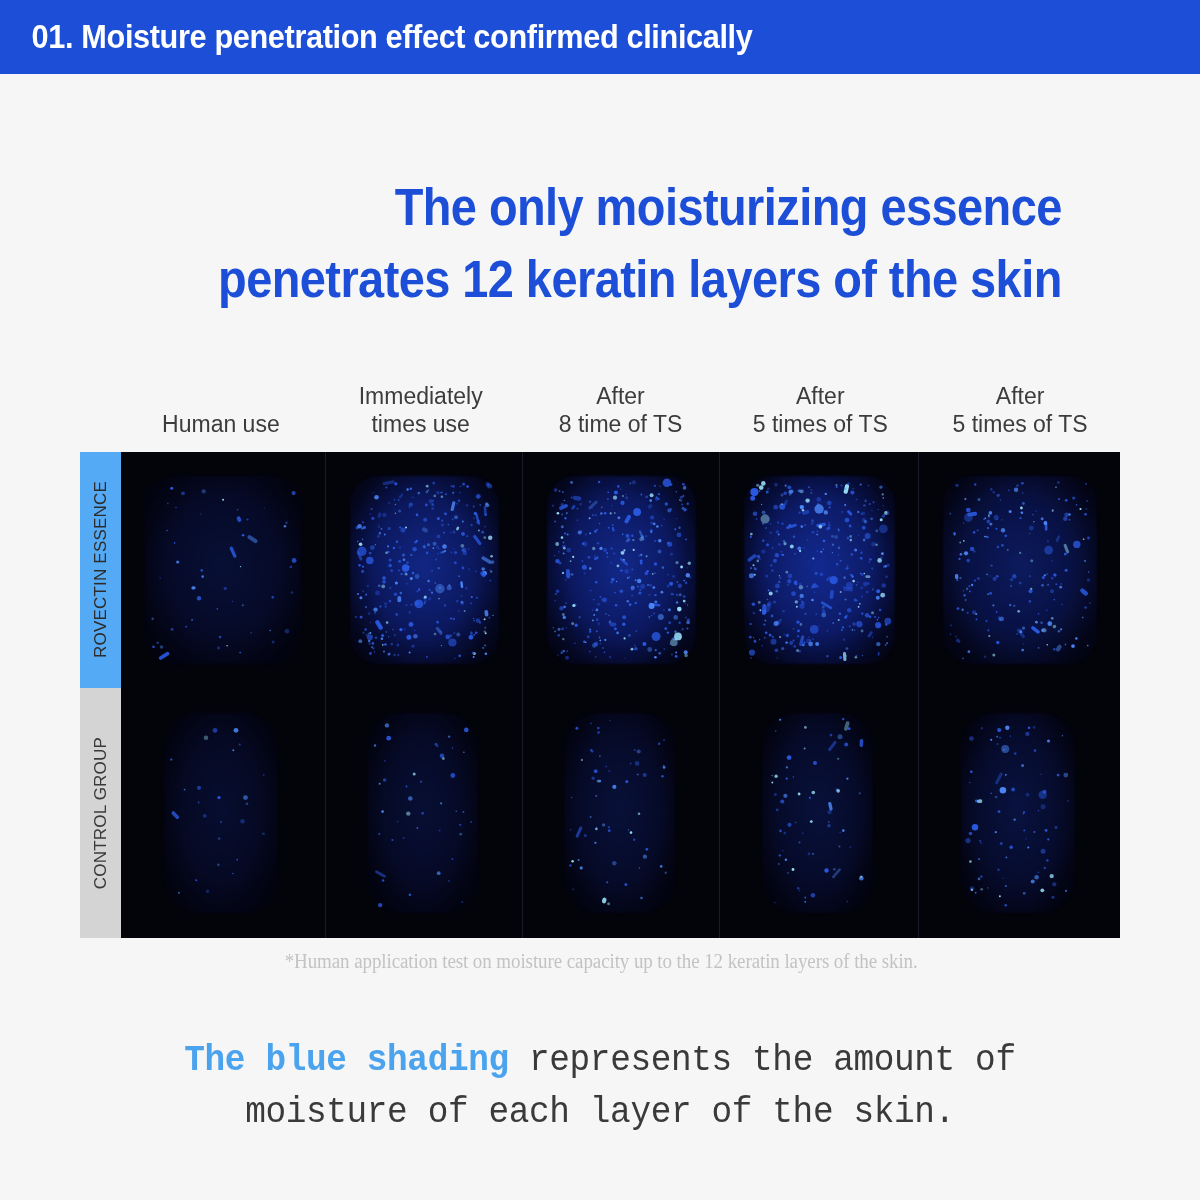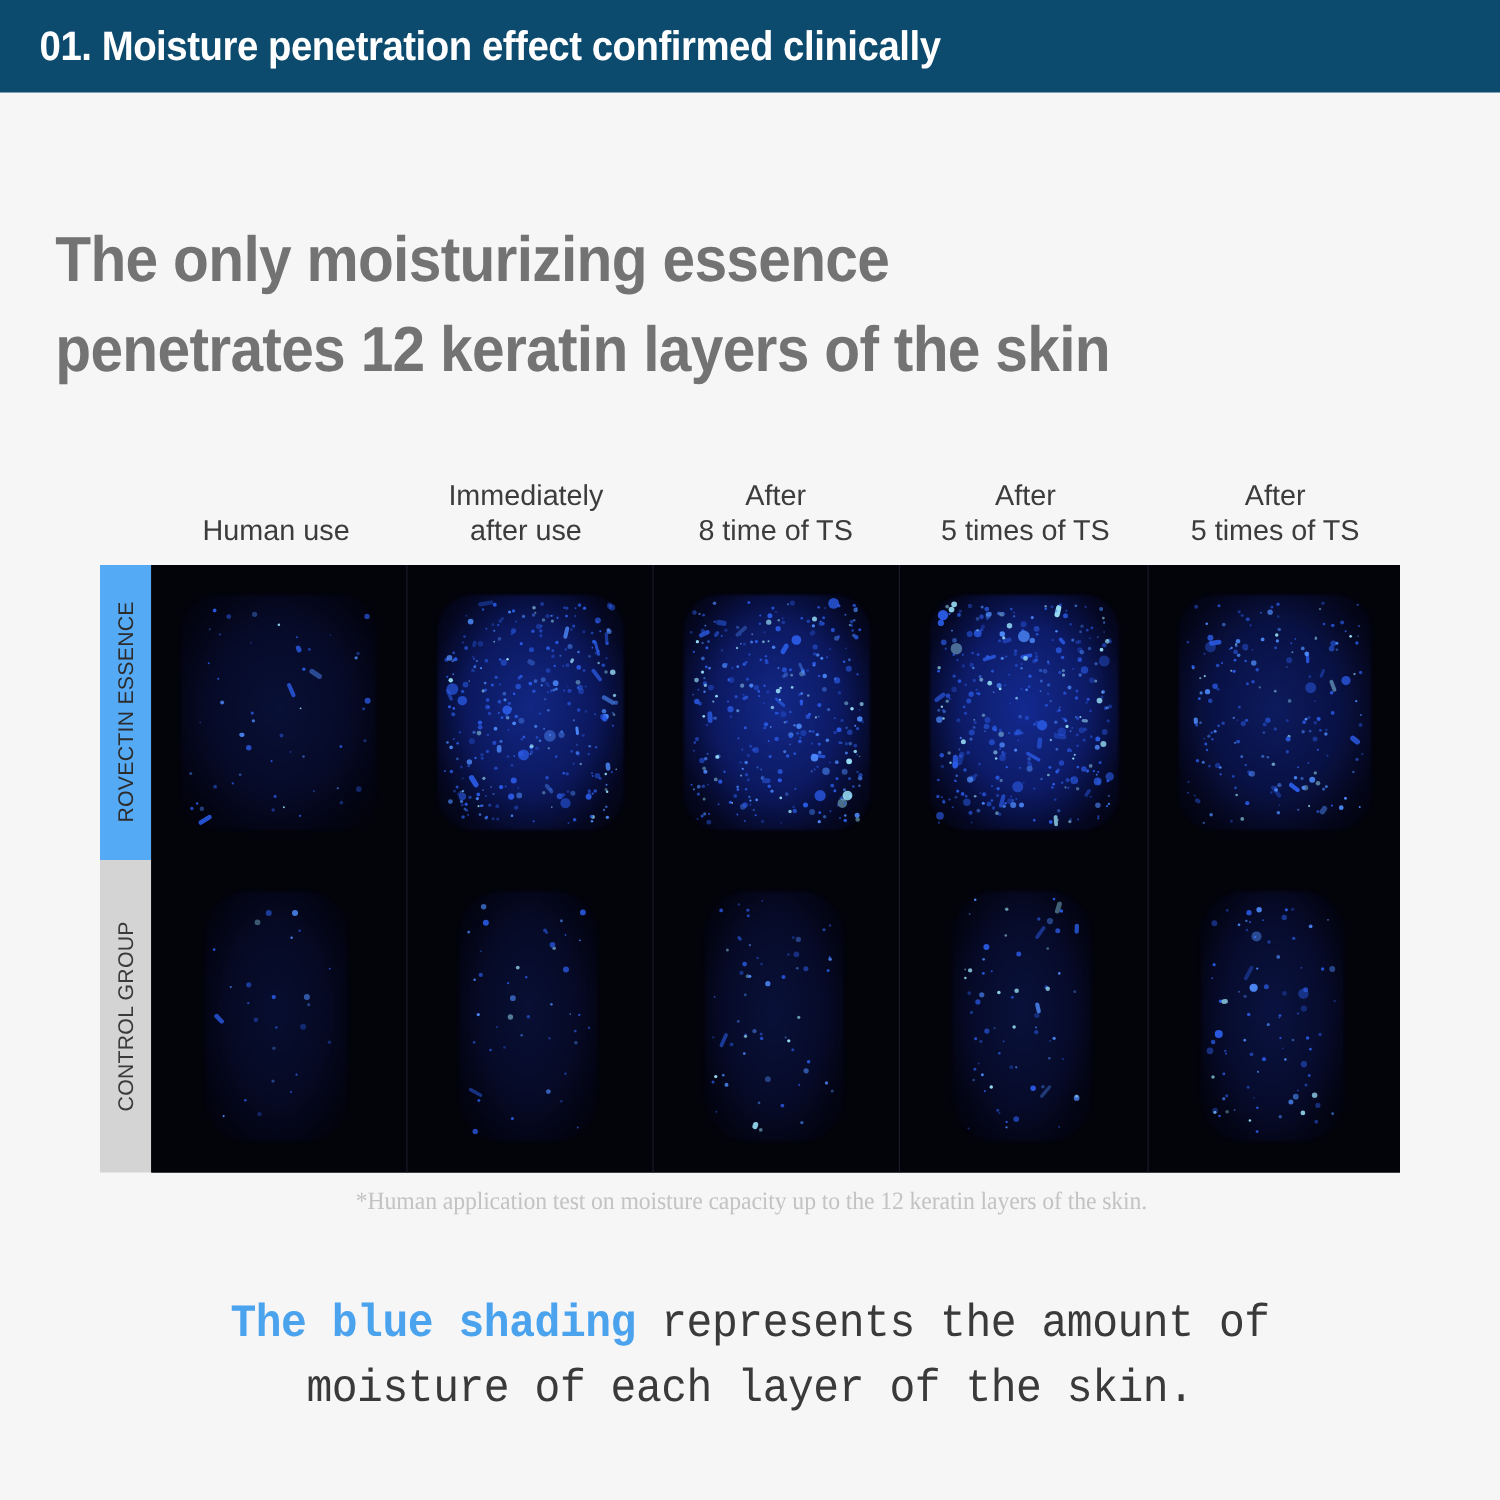--- a/index.html
+++ b/index.html
@@ -7,40 +7,40 @@
     width:1200px; height:1200px;
     background:#f6f6f6;
     font-family:"Liberation Sans", sans-serif;
     overflow:hidden;
   }
   #page { position:relative; width:1200px; height:1200px; background:#f6f6f6; }
 
   
   .topbar {
     position:absolute; left:0; top:0; width:1200px; height:74px;
-    background:#0c4a6e;
+    background:#1d4ed8;
     display:flex; align-items:center;
   }
   .topbar-title {
     padding-left:34px;
     font-size:33px;
     font-weight:700;
     color:#ffffff;
     letter-spacing:-0.4px;
     font-family:"Liberation Sans Narrow","Liberation Sans", sans-serif;
     transform:scaleX(0.93);
     transform-origin:left center;
     white-space:nowrap;
   }
 
   
   .headline {
     position:absolute; left:0; top:172px; width:1106px;
-    text-align:left;
-    color:#737373;
+    text-align:right;
+    color:#1d4ed8;
     font-size:51px;
     font-weight:700;
     line-height:72px;
     letter-spacing:-0.6px;
     font-family:"Liberation Sans Narrow","Liberation Sans", sans-serif;
   }
   .headline .hl-line { display:block; transform:scaleX(0.92); }
 
   
   .colheaders {
@@ -136,21 +136,21 @@
     <span class="hl-line">penetrates 12 keratin layers of the skin</span>
   </div>
 
   <div class="colheaders">
     <div class="colhead">
       <span class="ch-l1"></span>
       <span class="ch-l2">Human use</span>
     </div>
     <div class="colhead">
       <span class="ch-l1">Immediately</span>
-      <span class="ch-l2">after use</span>
+      <span class="ch-l2">times use</span>
     </div>
     <div class="colhead">
       <span class="ch-l1">After</span>
       <span class="ch-l2">8 time of TS</span>
     </div>
     <div class="colhead">
       <span class="ch-l1">After</span>
       <span class="ch-l2">5 times of TS</span>
     </div>
     <div class="colhead">

